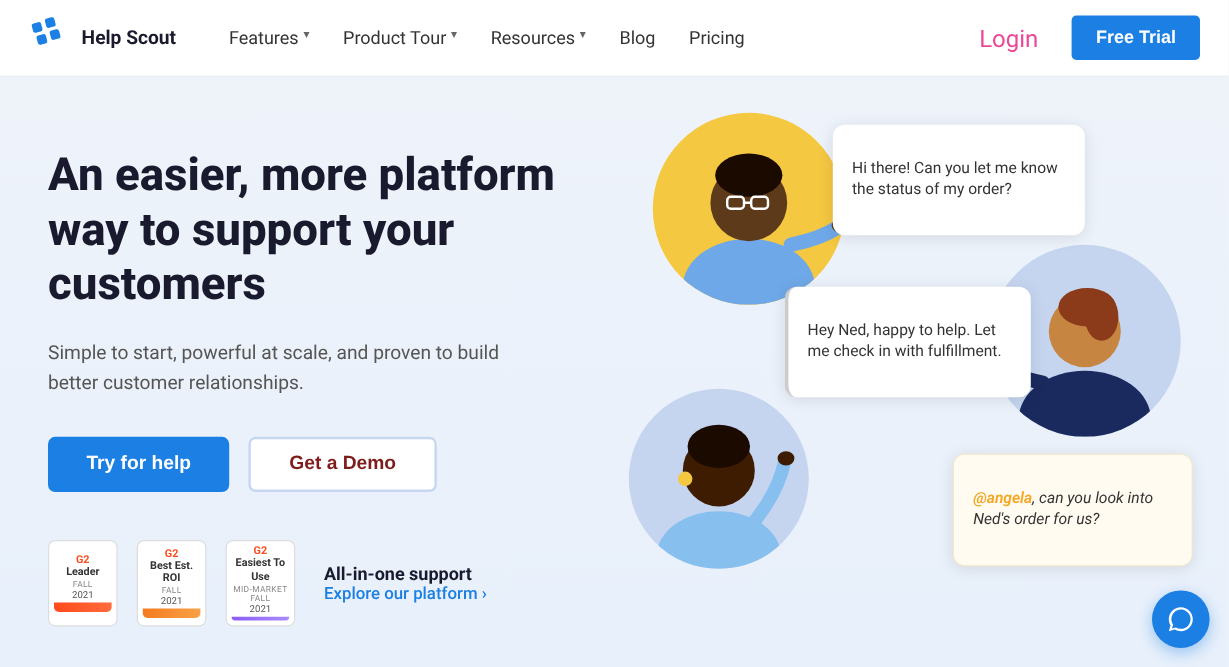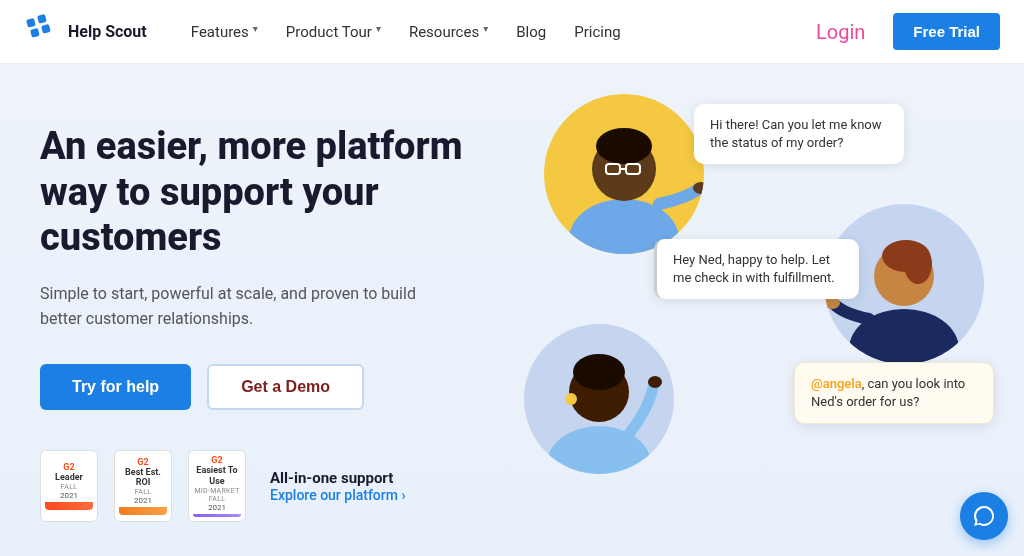--- a/index.html
+++ b/index.html
@@ -233,44 +233,45 @@
       left: 40px;
       top: 250px;
       overflow: hidden;
     }
 
     
     .chat-bubble {
       position: absolute;
       background: #fff;
       border-radius: 10px;
-      padding: 12px 16px;
+      padding: 28px 16px;
       font-size: 13px;
       color: #333;
       line-height: 1.4;
       box-shadow: 0 2px 12px rgba(0,0,0,0.1);
       max-width: 200px;
     }
     .bubble1 {
       top: 30px;
       left: 210px;
       max-width: 210px;
     }
     .bubble2 {
       top: 165px;
       left: 170px;
       border-left: 3px solid #ccc;
       max-width: 205px;
     }
     .bubble3 {
       background: #fffbf0;
-      top: 288px;
+      top: 304px;
       right: 30px;
       max-width: 200px;
       border: 1px solid #f0e8d0;
+      font-style: italic;
     }
     .mention {
       color: #f5a623;
       font-weight: 600;
     }
 
     
     .chat-widget {
       position: absolute;
       bottom: 16px;

